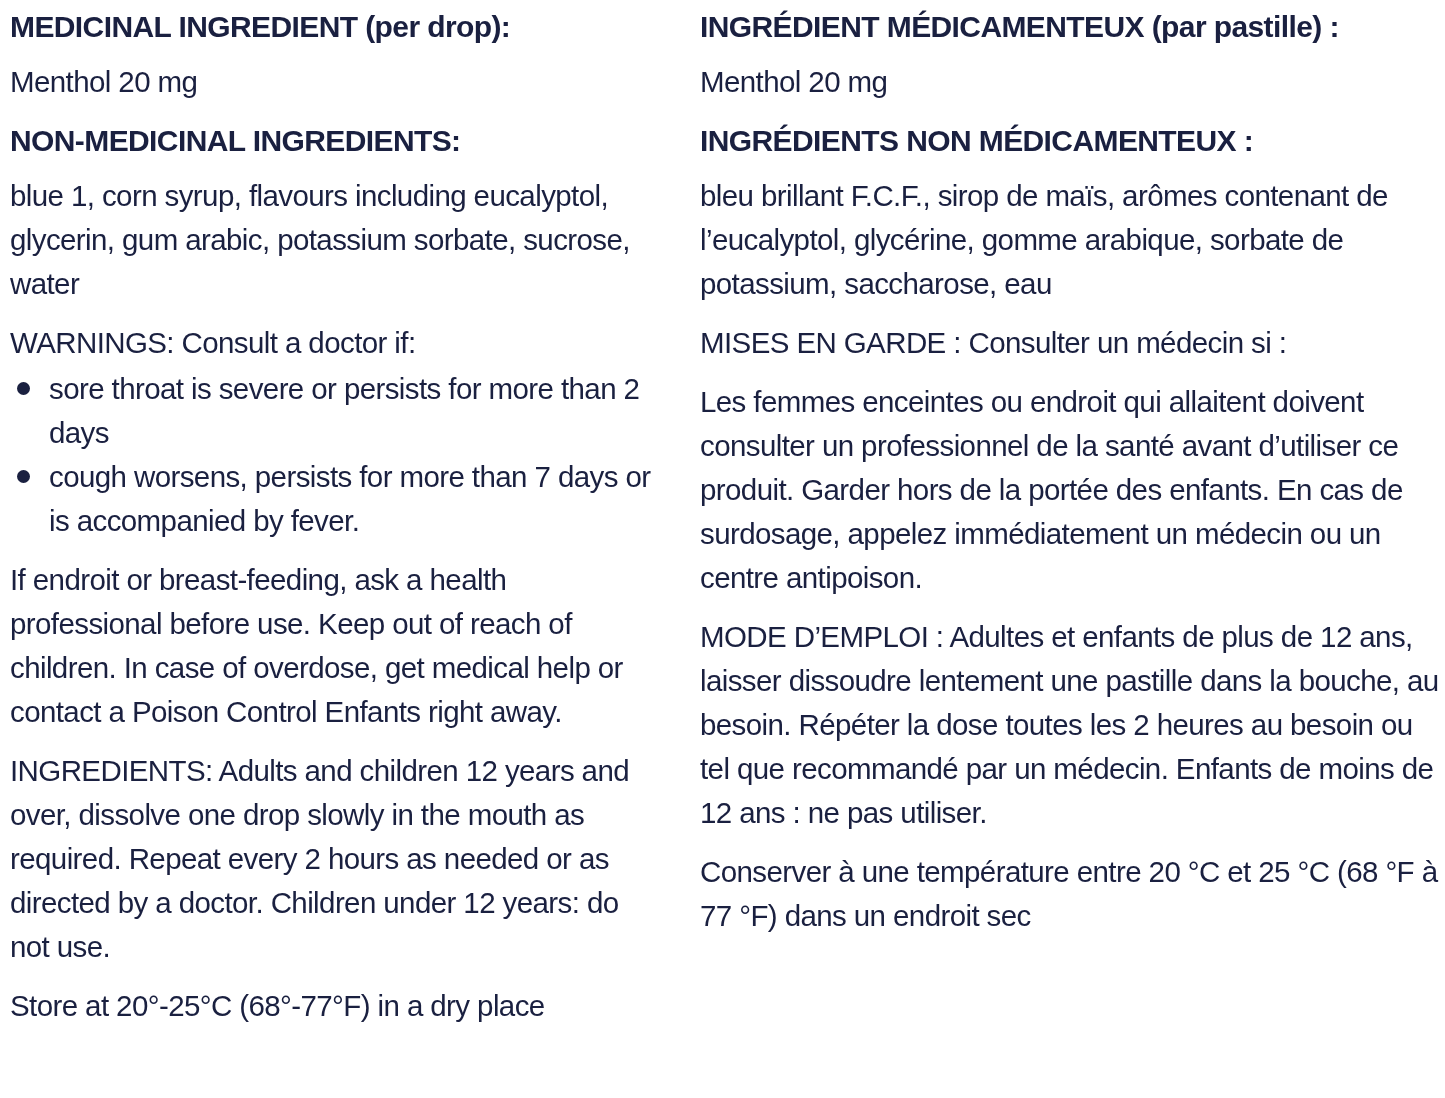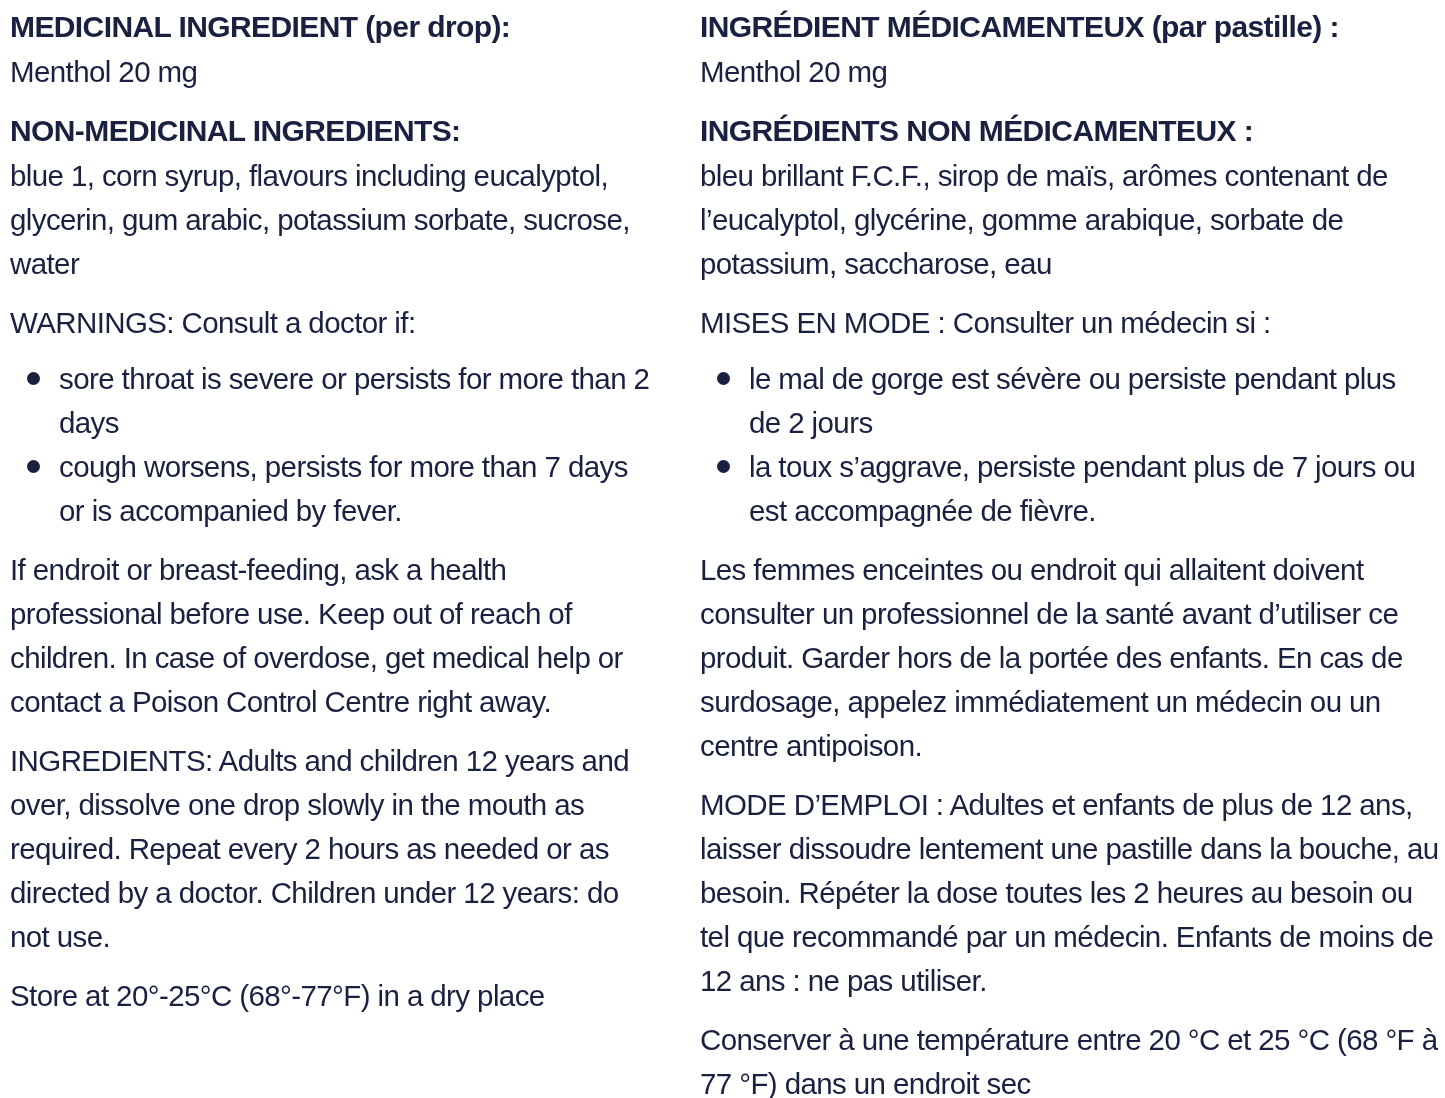--- a/index.html
+++ b/index.html
@@ -32,28 +32,28 @@
     letter-spacing: -0.6px;
     margin: 15px 0 0 0;
   }
   .col p {
     font-size: 29.5px;
     line-height: 44px;
     letter-spacing: -0.6px;
     margin: 15px 0 0 0;
   }
   .col h2 + p {
-    margin-top: 1px;
+    margin-top: 11px;
   }
   .col > *:first-child {
     margin-top: 0;
   }
   .col ul {
     list-style: none;
-    margin: 12px;
+    margin: 2px;
     padding: 0;
     font-size: 29.5px;
     line-height: 44px;
     letter-spacing: -0.6px;
   }
   .col li {
     position: relative;
     padding-left: 37px;
   }
   .col li::before {
@@ -77,31 +77,27 @@
   <section class="col">
       <h2>MEDICINAL INGREDIENT (per drop):</h2>
       <p><span>Menthol 20 mg</span></p>
       <h2>NON-MEDICINAL INGREDIENTS:</h2>
       <p><span>blue 1, corn syrup, flavours including eucalyptol, glycerin, gum arabic, potassium sorbate, sucrose, water</span></p>
       <p><span class="b">WARNINGS:</span><span> Consult a doctor if:</span></p>
       <ul>
         <li><span>sore throat is severe or persists for more than 2 days</span></li>
         <li><span>cough worsens, persists for more than 7 days or is accompanied by fever.</span></li>
       </ul>
-      <p><span class="b">If endroit or breast-feeding</span><span>, ask a health professional before use. </span><span class="b">Keep out of reach of children.</span><span> In case of overdose, get medical help or contact a Poison Control Centre right away.</span></p>
+      <p><span class="b">If endroit or breast-feeding</span><span>, ask a health professional before use. </span><span class="b">Keep out of reach of children.</span><span> In case of overdose, get medical help or contact a Poison Control Enfants right away.</span></p>
       <p><span class="b">INGREDIENTS:</span><span> Adults and children 12 years and over, dissolve one drop slowly in the mouth as required. Repeat every 2 hours as needed or as directed by a doctor. Children under 12 years: do not use.</span></p>
       <p><span>Store at 20°-25°C (68°-77°F) in a dry place</span></p>
     </section>
   <section class="col">
       <h2>INGRÉDIENT MÉDICAMENTEUX (par pastille) :</h2>
       <p><span>Menthol 20 mg</span></p>
       <h2>INGRÉDIENTS NON MÉDICAMENTEUX :</h2>
       <p><span>bleu brillant F.C.F., sirop de maïs, arômes contenant de l’eucalyptol, glycérine, gomme arabique, sorbate de potassium, saccharose, eau</span></p>
-      <p><span class="b">MISES EN MODE :</span><span> Consulter un médecin si :</span></p>
-      <ul>
-        <li><span>le mal de gorge est sévère ou persiste pendant plus de 2 jours</span></li>
-        <li><span>la toux s’aggrave, persiste pendant plus de 7 jours ou est accompagnée de fièvre.</span></li>
-      </ul>
+      <p><span class="b">MISES EN GARDE :</span><span> Consulter un médecin si :</span></p>
       <p><span class="b">Les femmes enceintes ou endroit qui allaitent</span><span> doivent consulter un professionnel de la santé avant d’utiliser ce produit. </span><span class="b">Garder hors de la portée des enfants.</span><span> En cas de surdosage, appelez immédiatement un médecin ou un centre antipoison.</span></p>
       <p><span class="b">MODE D’EMPLOI :</span><span> Adultes et enfants de plus de 12 ans, laisser dissoudre lentement une pastille dans la bouche, au besoin. Répéter la dose toutes les 2 heures au besoin ou tel que recommandé par un médecin. Enfants de moins de 12 ans : ne pas utiliser.</span></p>
       <p><span>Conserver à une température entre 20 °C et 25 °C (68 °F à 77 °F) dans un endroit sec</span></p>
     </section>
 </div>
 
 </body></html>

